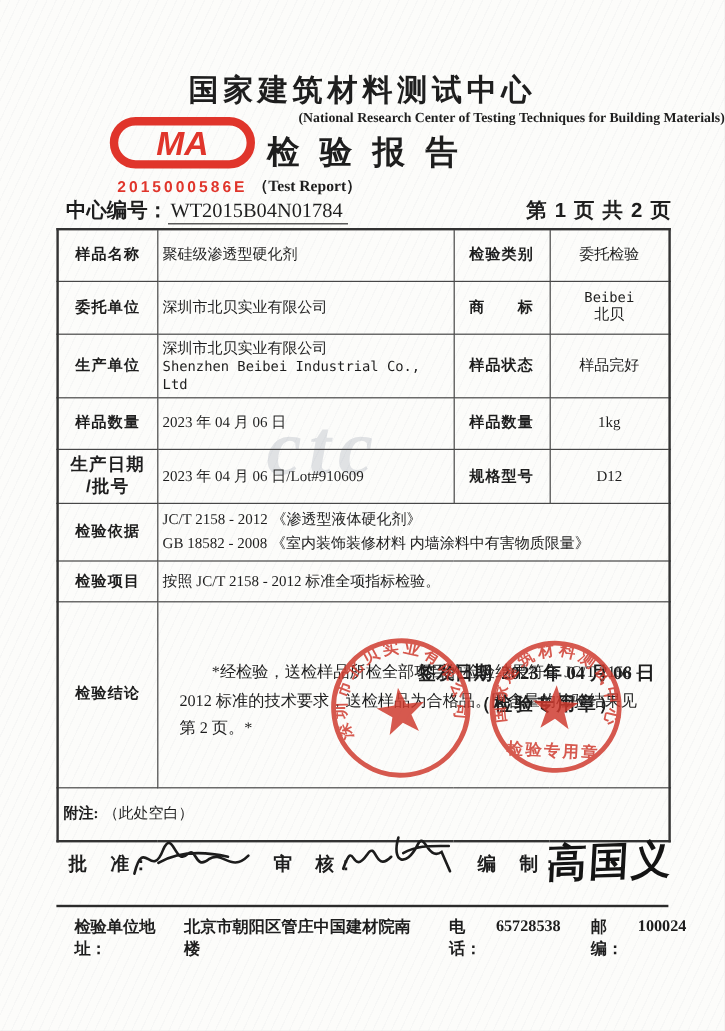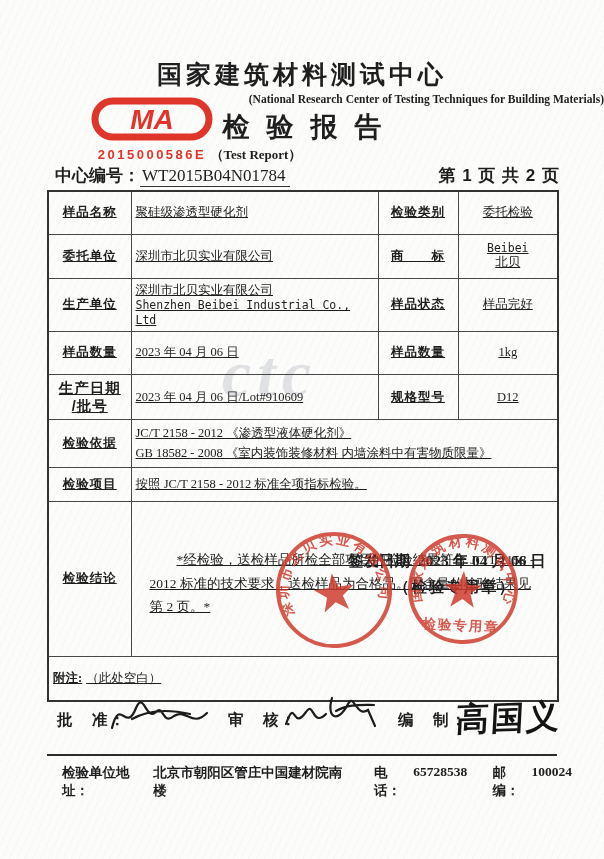--- a/index.html
+++ b/index.html
@@ -25,21 +25,21 @@
     font-size:13px;font-weight:bold;color:#e0352b;letter-spacing:2.5px;}
   .no-row{position:absolute;top:164px;left:55px;width:505px;display:flex;
     justify-content:space-between;align-items:baseline;z-index:3;font-size:17px;}
   .no-label{font-family:"Liberation Sans",sans-serif;font-weight:bold;}
   .no-value{border-bottom:1px solid #333;padding:0 4px 1px 2px;}
   .page-info{font-family:"Liberation Sans",sans-serif;font-weight:bold;letter-spacing:1px;}
   
   table.grid{position:absolute;left:47px;top:190px;width:510px;z-index:2;
     border-collapse:collapse;table-layout:fixed;}
   table.grid td{border:1px solid #474747;padding:4px 4px;vertical-align:middle;
-    font-size:12.5px;overflow:hidden;text-decoration:underline;}
+    font-size:12.5px;overflow:hidden;}
   table.grid{border:2px solid #333;}
   td.lb{font-family:"Liberation Sans",sans-serif;font-weight:bold;font-size:15.5px;
     text-align:center;letter-spacing:1px;}
   td.vl{padding-left:9px;}
   td.vc{text-align:center;}
   .mono{font-family:"DejaVu Sans Mono","Liberation Mono",monospace;font-size:11.5px;}
   .date-v{font-size:13.5px;}
   .two-line{line-height:1.25;}
   td.span3{padding-left:10px;font-size:13.5px;line-height:1.55;}
   td.items-cell{padding-left:22px;font-size:13.5px;}

